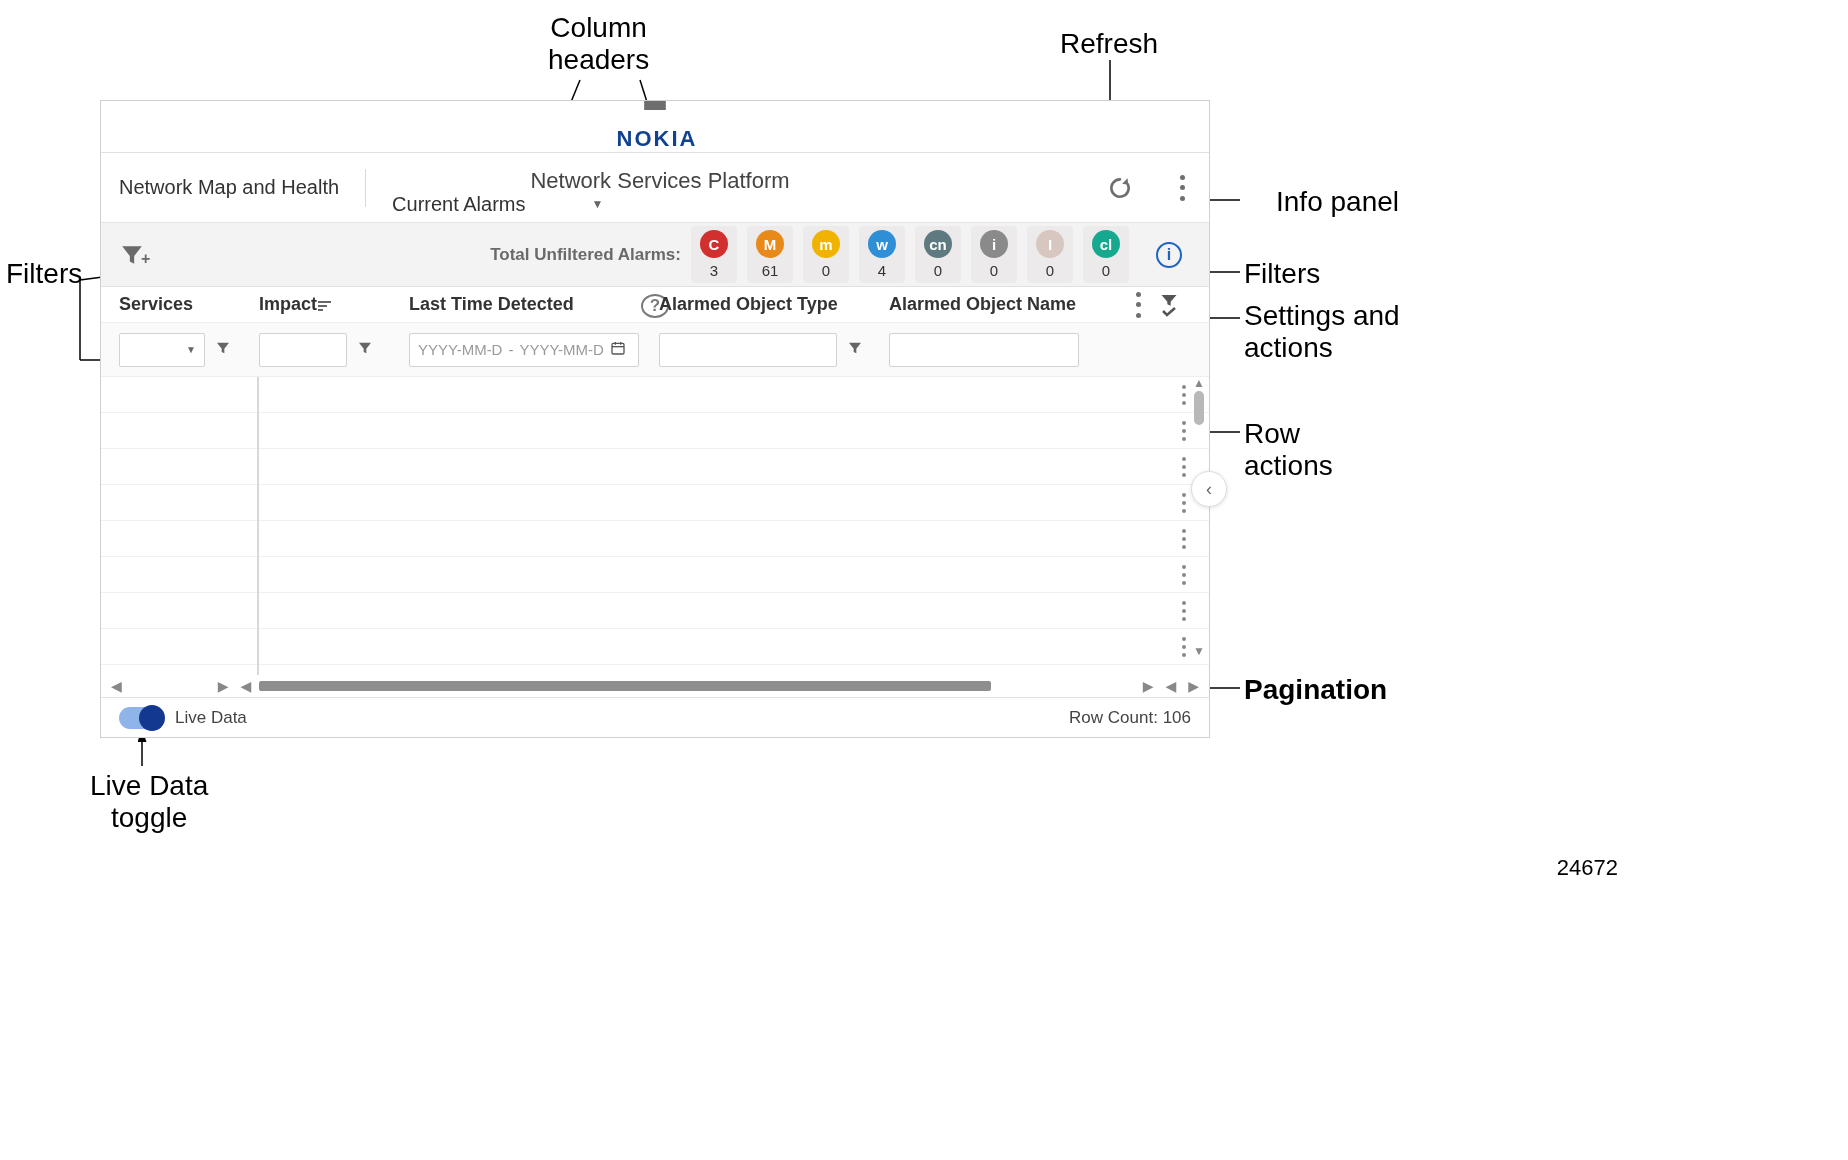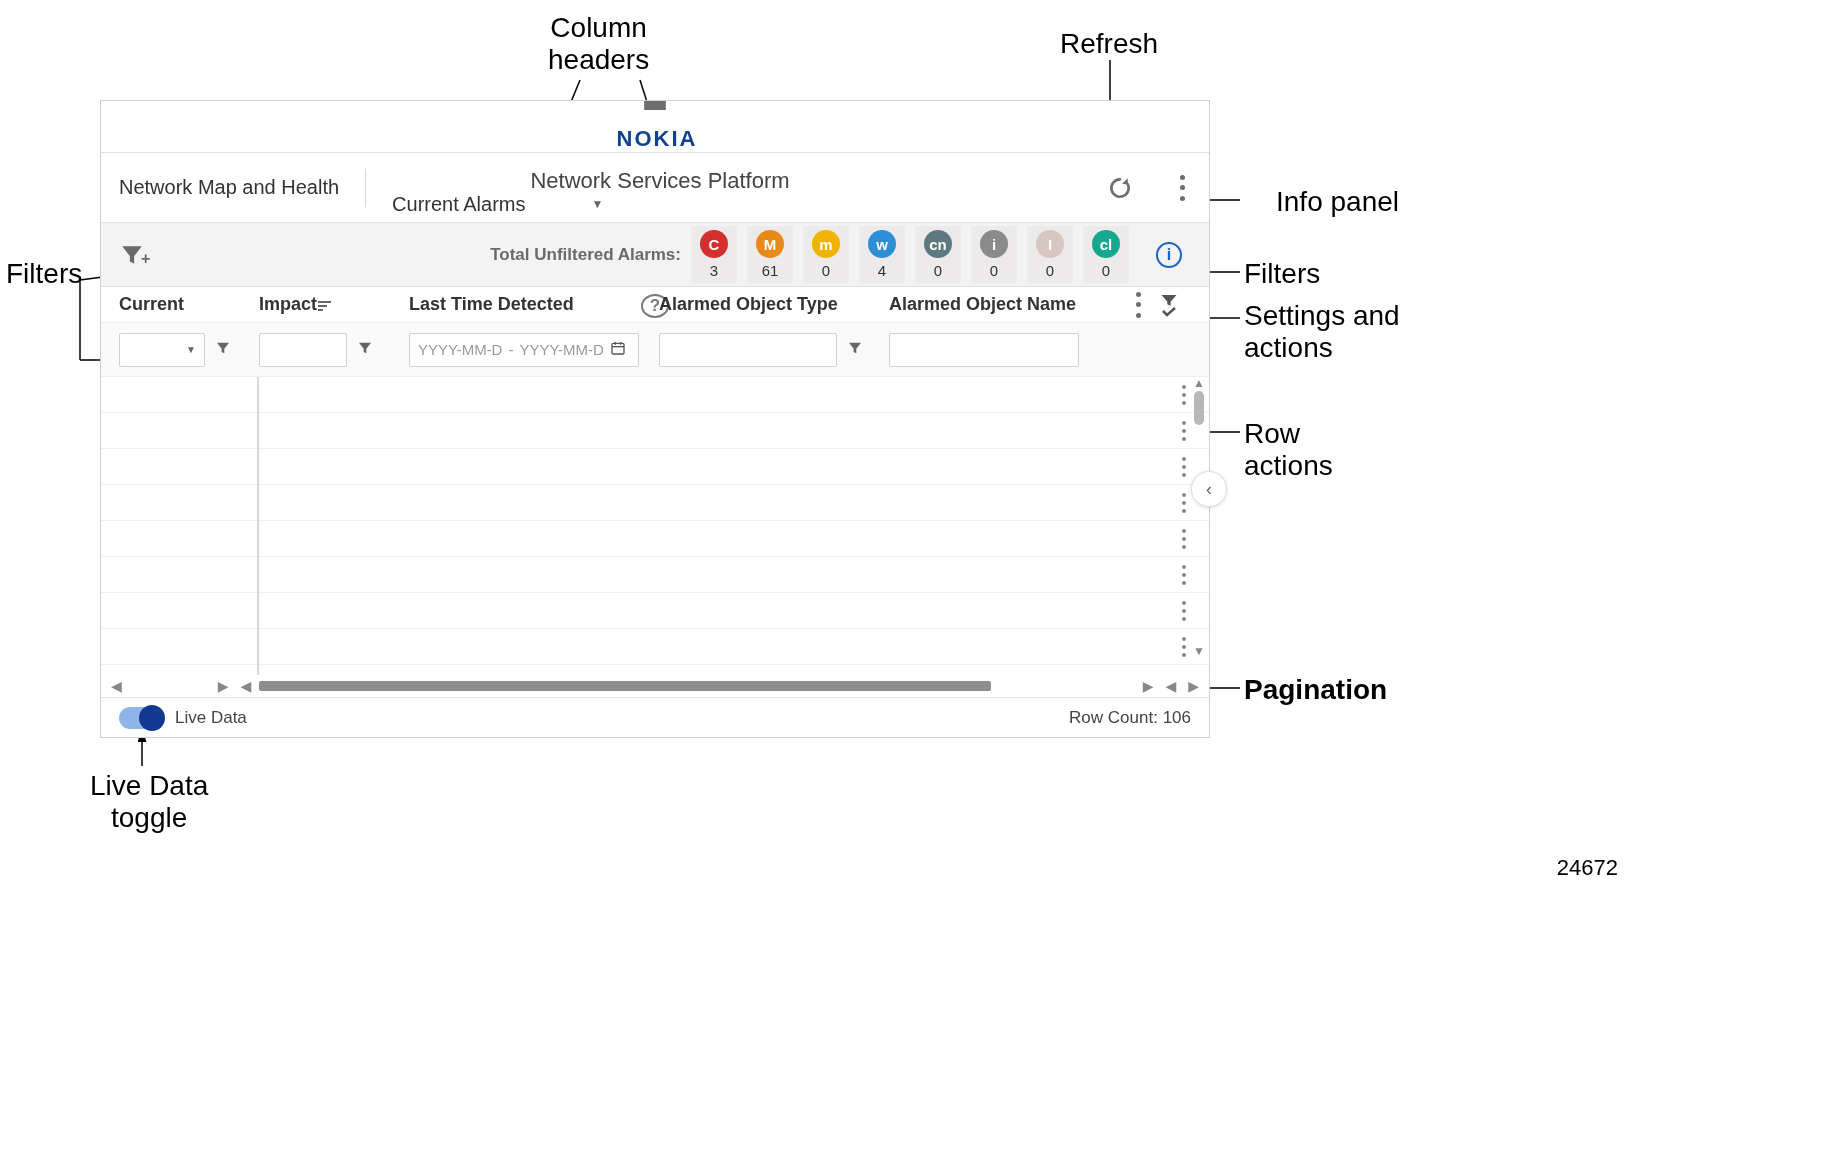--- a/index.html
+++ b/index.html
@@ -315,21 +315,21 @@
           <div class="dot" style="background: rgb(23, 169, 143);">cl</div>
           <div class="cnt">0</div>
         </div>
       </div>
     <div class="right-rail-top">
       <div class="info-icn">i</div>
     </div>
   </div>
 
   <div class="colhdr">
-    <div class="col-severity">Current</div>
+    <div class="col-severity">Services</div>
     <div class="col-impact">
       <span>Impact</span>
       <span class="sort-icn">
         <svg width="16" height="12" viewBox="0 0 16 12">
             <line x1="1" y1="2" x2="14" y2="2" stroke="#666" stroke-width="2"></line>
             <line x1="1" y1="6" x2="10" y2="6" stroke="#666" stroke-width="2"></line>
             <line x1="1" y1="10" x2="6" y2="10" stroke="#666" stroke-width="2"></line>
           </svg>
       </span>
     </div>

